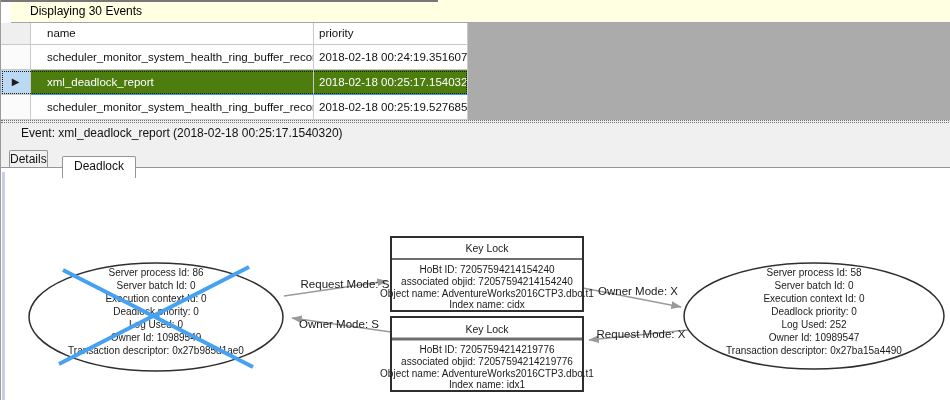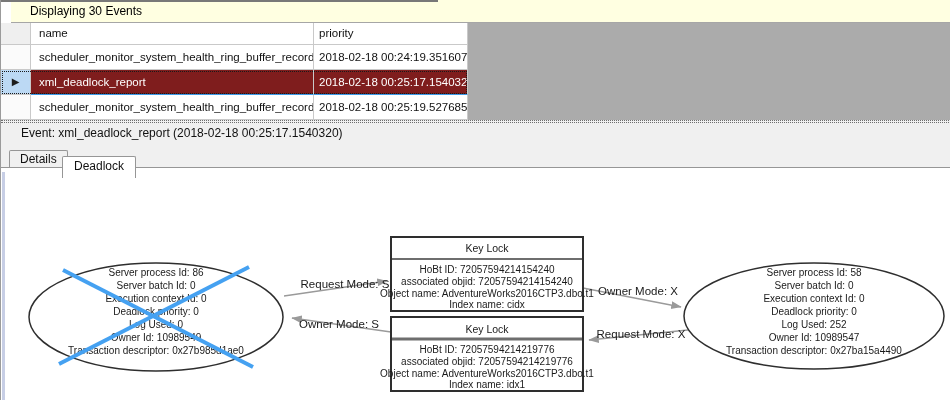--- a/index.html
+++ b/index.html
@@ -18,43 +18,43 @@
 
   
   .grid { position:absolute; left:0; top:23px; width:467px; background:#fff; }
   .grid-row { display:flex; }
   .hdr { height:22px; }
   .row { height:25px; }
   .c { border-right:1px solid #c9c9c9; border-bottom:1px solid #c9c9c9;
        white-space:nowrap; overflow:hidden; font-size:11.5px; }
   .sel-col { width:30px; background:#fbfbfb; flex:none; text-align:center; }
   .hdr .sel-col { background:#efefef; }
-  .name-col { width:283px; padding-left:8px; flex:none; }
+  .name-col { width:283px; padding-left:16px; flex:none; }
   .ts-col { width:154px; padding-left:5px; flex:none; }
   .hdr .name-col, .hdr .ts-col { background:#fff; line-height:21px; }
   .row .name-col, .row .ts-col { line-height:24px; }
   .row-selected { outline:1px dotted #1a1a1a; outline-offset:-2px; }
-  .row-selected .name-col, .row-selected .ts-col { background:#7f1d1d; color:#fff; border-bottom-color:#3D9AE8; }
+  .row-selected .name-col, .row-selected .ts-col { background:#4d7c0f; color:#fff; border-bottom-color:#3D9AE8; }
   .row-selected .sel-col { background:#bcd9f4; }
   .cur-arrow { font-size:10px; line-height:24px; color:#1c1c1c; }
   .grid-filler { position:absolute; left:467px; top:23px; width:483px; height:97px; background:#ABABAB; }
 
   
   .splitter { position:absolute; left:0; top:120px; width:950px; height:3px;
     background:#f0f0f0; border-top:1px dotted #6e6e6e; border-bottom:1px dotted #6e6e6e; }
 
   
   .event-bar { position:absolute; left:0; top:123px; width:950px; height:21px;
     background:#f0f0f0; line-height:21px; padding-left:20px; font-size:12px; }
 
   
   .tab-strip { position:absolute; left:0; top:144px; width:950px; height:23px; background:#f0f0f0; }
   .tab { position:absolute; font-size:12px; text-align:center;
     border:1px solid #969696; border-bottom:none; border-radius:2px 2px 0 0; cursor:default; }
-  .tab-inactive { left:8px; top:6px; height:17px; line-height:16px; padding:0 10px;
+  .tab-inactive { left:8px; top:6px; height:17px; line-height:16px; padding:0 0;
     background:#f0f0f0; z-index:1; }
   .tab-active { left:61px; top:2px; height:22px; line-height:19px; padding:0 11px;
     background:#fff; z-index:3;margin-top:10px; }
 
   
   .panel { position:absolute; left:0; top:167px; width:950px; height:233px;
     background:#fff; border-top:1px solid #969696; z-index:2; }
   .left-strip { position:absolute; left:1px; top:172px; width:3px; height:228px;
     background:#c7cee5; z-index:4; }
   svg { position:absolute; left:0; top:0; }

